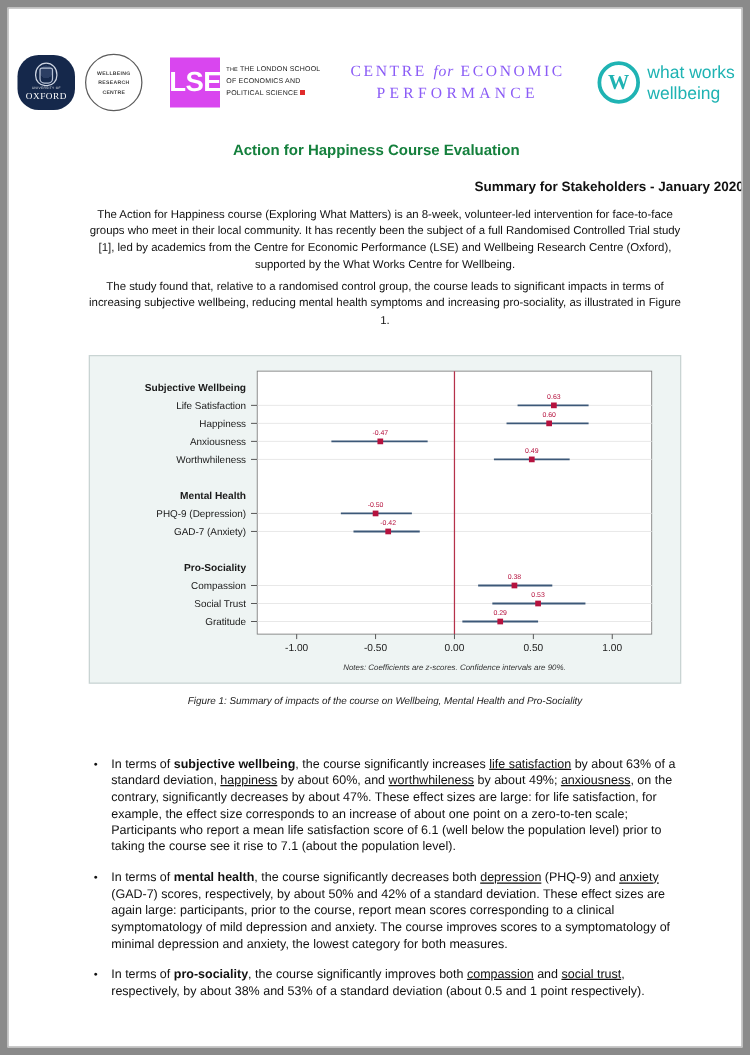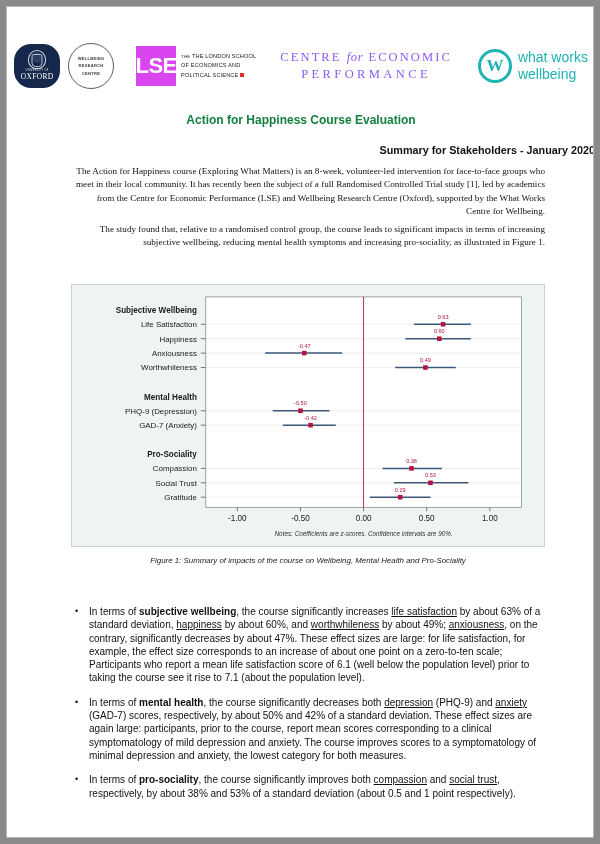--- a/index.html
+++ b/index.html
@@ -77,21 +77,21 @@
     position: absolute; left: 0; top: 106px; width: 588px; text-align: center;
     font-size: 12px; font-weight: bold; color: #15803d;
   }
   .subtitle {
     position: absolute; left: 0; top: 111px; width: 588px; text-align: right;
     font-size: 10.8px; font-weight: bold; color: #111; margin-top: 26px;
   }
 
   
   .body-col { position: absolute; left: 64px; width: 474px; color: #111; }
-  p.para { font-size: 9.15px; line-height: 13.3px; text-align: right; font-family: Liberation Serif, serif; }
+  p.para { font-size: 9.15px; line-height: 13.3px; text-align: center; }
   .p1 { top: 158px; }
   .p2 { top: 216px; }
   .p3 { top: 576px; }
 
   
   .figure-box {
     position: absolute; left: 64px; top: 277px; width: 474px; height: 263px;
     background: #eef4f3; border: 1px solid #c9d4d3;
   }
   .plot-inner { position: absolute; left: 0; top: 0; width: 100%; height: 100%; }

